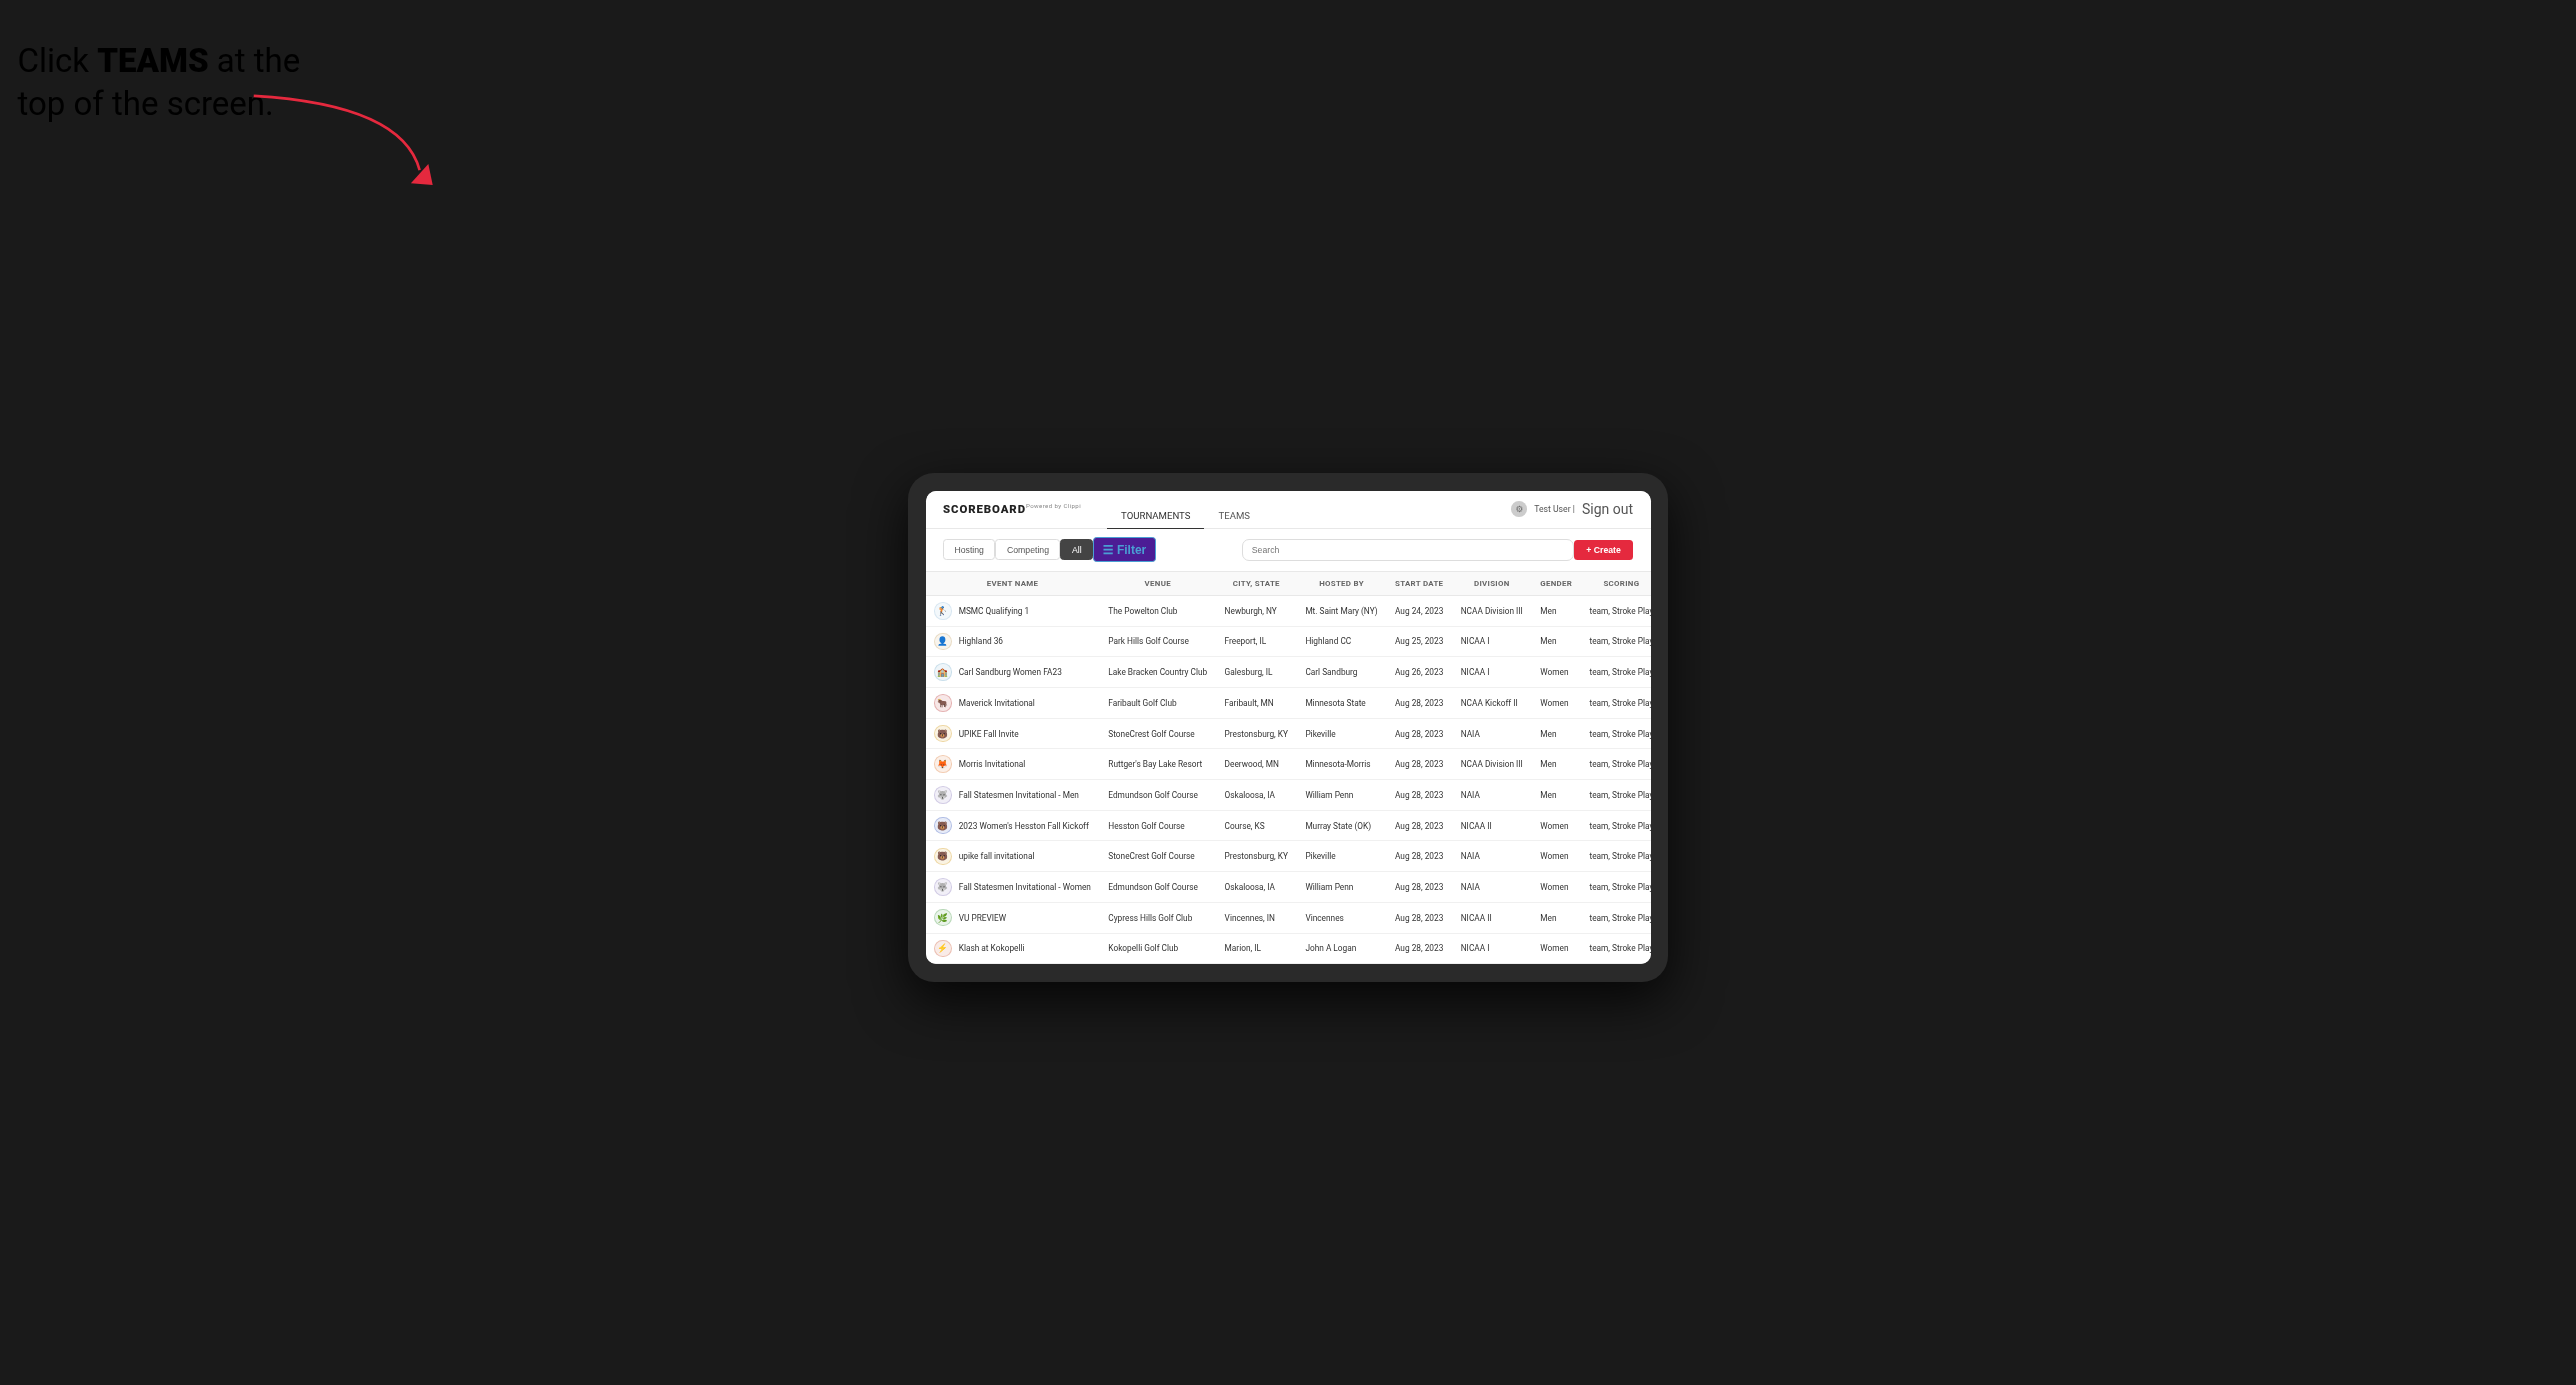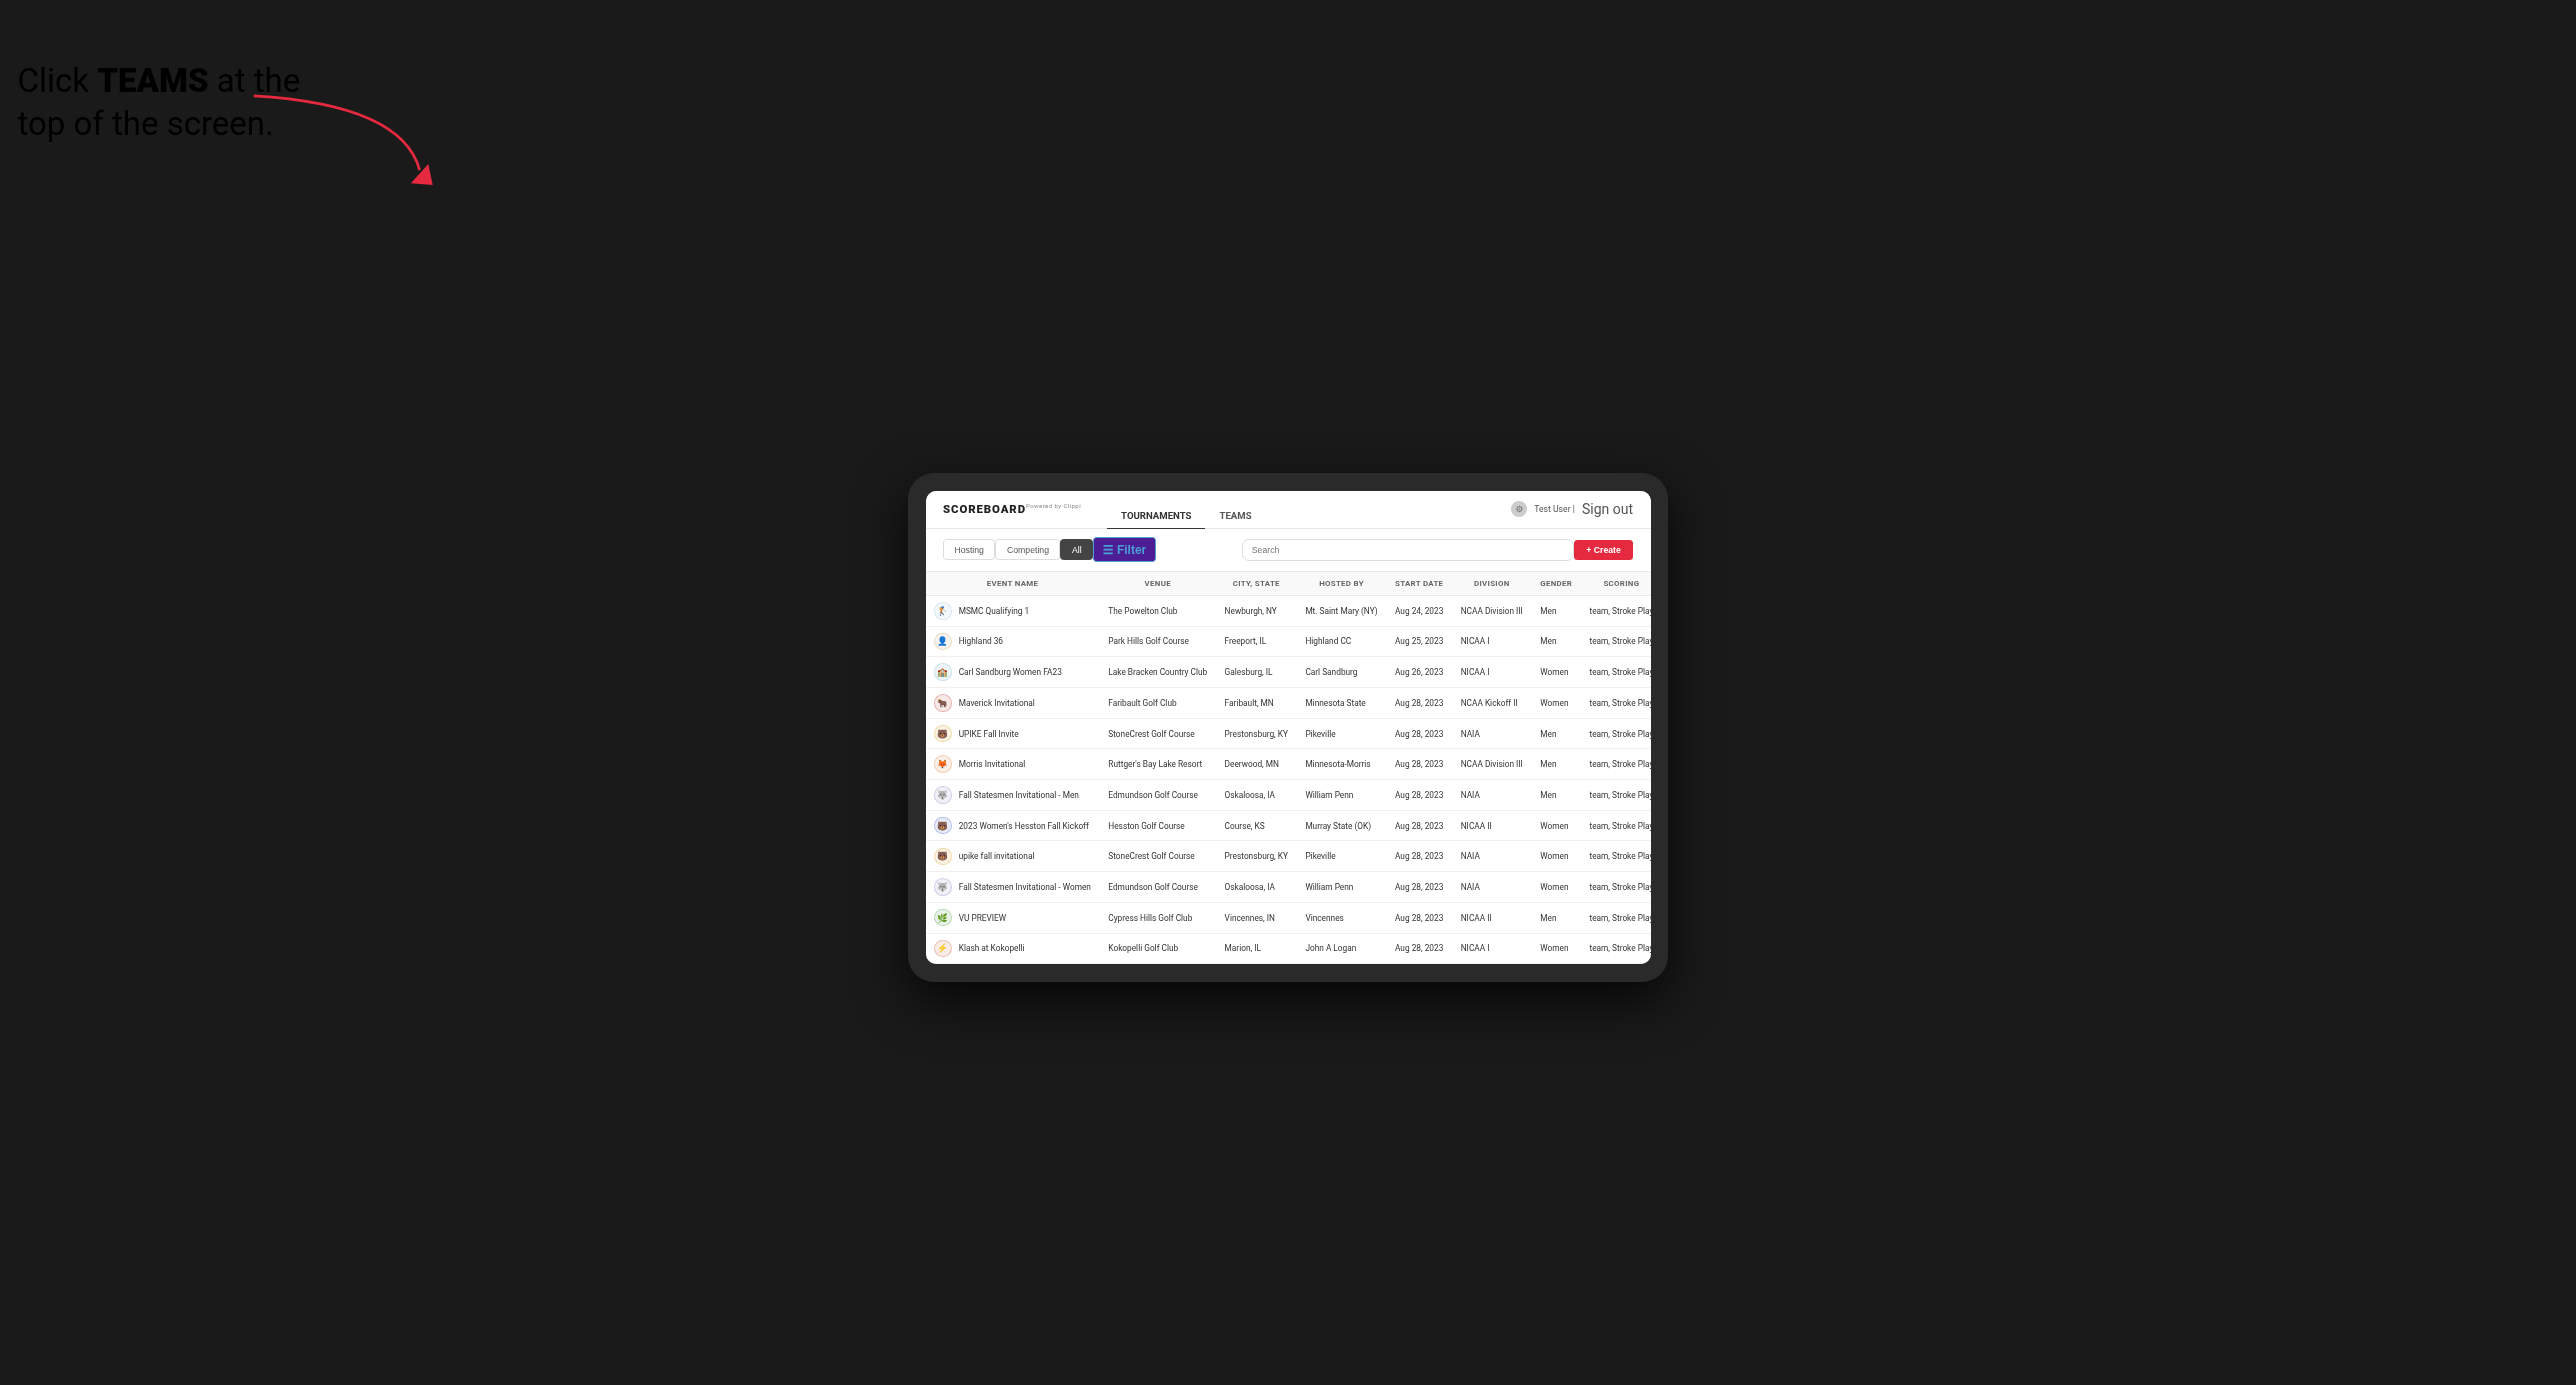--- a/index.html
+++ b/index.html
@@ -9,21 +9,21 @@
       display: flex;
       align-items: center;
       justify-content: center;
       min-height: 100vh;
       position: relative;
     }
 
     
     .instruction-text {
       position: absolute;
-      top: 60px;
+      top: 40px;
       left: 17.5px;
       font-size: 33px;
       color: #000;
       line-height: 1.3;
       z-index: 10;
       background: transparent;
     }
     .instruction-text strong {
       font-weight: 900;
     }
@@ -88,21 +88,21 @@
 
     .nav-tabs {
       display: flex;
       gap: 0;
       height: 100%;
       align-items: flex-end;
     }
     .nav-tab {
       padding: 7px 14px;
       font-size: 9.6px;
-      font-weight: 700;
+      font-weight: 400;
       color: #555;
       cursor: pointer;
       border-bottom: 1.7px solid transparent;
       margin-bottom: -1.7px;
       text-decoration: none;
     }
     .nav-tab.active {
       color: #333;
       border-bottom: 1.7px solid #333;
     }

